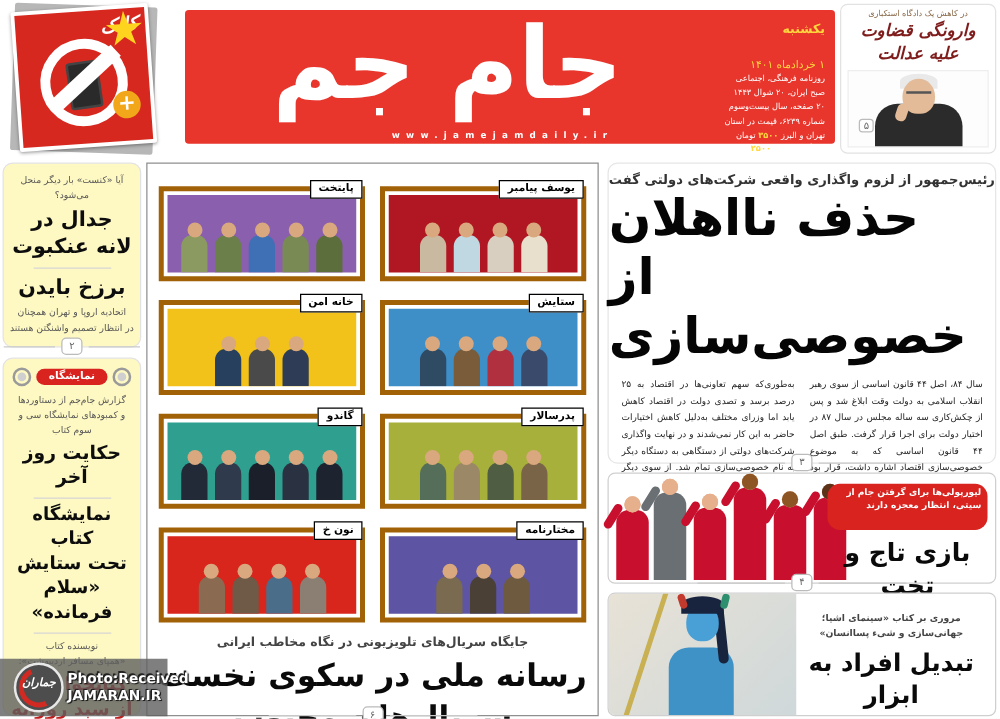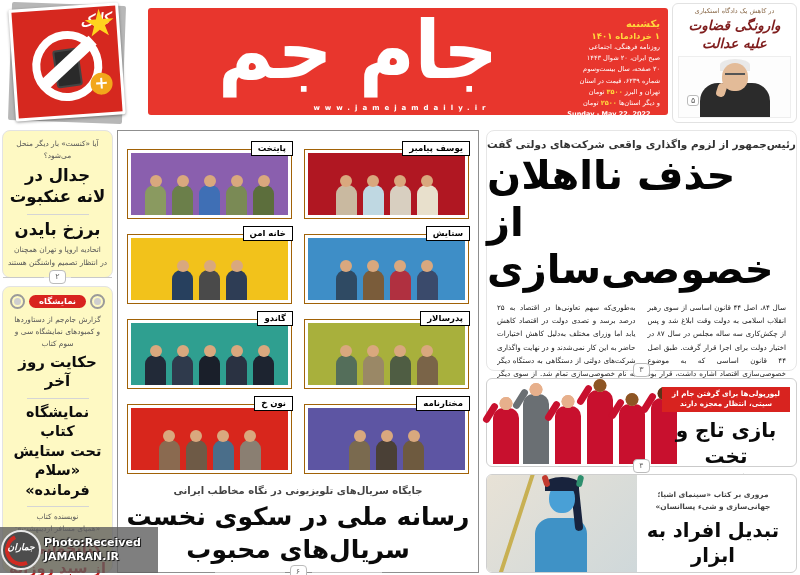--- a/index.html
+++ b/index.html
@@ -5,21 +5,21 @@
   html,body{margin:0;padding:0;}
   body{width:800px;height:575px;overflow:hidden;background:#f6f6f6;font-family:"DejaVu Sans",sans-serif;}
   .page{position:relative;width:800px;height:575px;background:#ffffff;direction:rtl;}
 
   
   .masthead{position:absolute;left:148px;top:8px;width:520px;height:107px;background:#e8362d;border-radius:3px;}
   .mast-logo{position:absolute;left:10px;top:-10px;width:400px;height:100px;color:#fff;font-size:76px;font-weight:bold;text-align:center;line-height:105px;letter-spacing:2px;transform:scaleY(1.05);}
   .mast-site{position:absolute;left:14px;bottom:3px;width:480px;color:#ffffff;font-size:7px;letter-spacing:5px;text-align:center;direction:ltr;font-weight:bold;}
   .dateblock{position:absolute;right:8px;top:10px;width:102px;text-align:right;color:#fff;}
   .db-weekday{color:#ffd83d;font-size:10px;font-weight:bold;}
-  .db-date{color:#ffd83d;font-size:8.5px;font-weight:bold;margin-top:2px;}
+  .db-date{color:#ffd83d;font-size:8.5px;font-weight:normal;margin-top:18px;}
   .db-line{font-size:6.6px;line-height:1.55;margin-top:1px;}
   .db-en{font-size:6.5px;direction:ltr;text-align:center;margin-top:2px;font-weight:bold;}
   .yellow{color:#ffd83d;font-weight:bold;}
 
   
   .click-wrap{position:absolute;left:4px;top:2px;width:128px;height:122px;}
   .click-shadow{position:absolute;inset:2px 8px 2px 6px;background:#b7b7b7;transform:rotate(2deg);border-radius:2px;}
   .click-cover{position:absolute;inset:4px 10px 6px 8px;background:#d6281f;border:3px solid #fff;transform:rotate(-4deg);border-radius:2px;box-shadow:0 1px 3px rgba(0,0,0,.4);}
   .click-logo{position:absolute;top:4px;right:6px;color:#fff;font-size:15px;font-weight:bold;font-style:italic;transform:rotate(-3deg);}
   .click-noicon{position:absolute;left:50%;top:54%;transform:translate(-50%,-50%) rotate(-4deg);width:54px;height:54px;border:8px solid #fff;border-radius:50%;}
@@ -57,60 +57,60 @@
   .s-div{width:62px;border-top:1px solid #d5d5d5;margin:6px auto 4px;}
   .badge-row{display:flex;align-items:center;justify-content:center;gap:4px;margin-bottom:5px;}
   .badge{background:#d8231f;color:#fff;font-size:8.5px;font-weight:bold;padding:1px 10px 2px;border-radius:8px;}
   .orn{width:11px;height:11px;border:2px solid #9a9a9a;border-radius:50%;position:relative;}
   .orn::after{content:"";position:absolute;inset:2px;border-radius:50%;background:#cfcfcf;}
   .s-red{color:#c21d1d;font-size:14.5px;font-weight:bold;text-align:center;line-height:1.4;margin-top:3px;}
 
   
   .tv-box{position:absolute;left:117px;top:130px;width:362px;height:443px;border:1px solid #8f8f8f;background:#fff;box-sizing:border-box;}
   .series-grid{display:grid;grid-template-columns:1fr 1fr;gap:7px 12px;padding:10px 9px 0;}
-  .series-card{position:relative;border:1px solid #a16207;background:#fff;padding:3px;margin-top:8px;}
+  .series-card{position:relative;border:4px solid #a16207;background:#fff;padding:3px;margin-top:8px;}
   .series-tag{position:absolute;top:-9px;right:-2px;background:#fff;border:1px solid #000;font-size:8.5px;font-weight:bold;padding:0 6px;line-height:13px;z-index:3;}
   .series-photo{height:62px;display:flex;align-items:flex-end;justify-content:center;overflow:hidden;}
   .person{position:relative;display:inline-block;width:21px;height:30px;border-radius:9px 9px 0 0;margin:0 3px;flex:0 0 auto;}
   .person::before{content:"";position:absolute;top:-10px;left:50%;transform:translateX(-50%);width:12px;height:12px;border-radius:50%;background:#d9a87e;}
   .tv-kicker{font-size:10px;color:#444;font-weight:bold;text-align:center;margin-top:11px;}
   .tv-head{font-size:25px;font-weight:bold;color:#0a0a0a;text-align:center;line-height:1.32;margin-top:4px;letter-spacing:-0.5px;}
 
   
   .main-article{position:absolute;left:486px;top:130px;width:311px;height:241px;border:1px solid #e6e6e6;border-radius:8px;background:#fff;box-sizing:border-box;padding-top:7px;}
   .ma-kicker{font-size:10.5px;font-weight:bold;color:#333;text-align:center;}
   .ma-head{font-size:40px;font-weight:bold;color:#050505;text-align:left;line-height:1.18;margin-top:2px;letter-spacing:-1px;}
   .ma-body{margin:7px 10px 0;font-size:7.2px;color:#222;line-height:1.85;text-align:justify;column-count:2;column-gap:12px;height:94px;overflow:hidden;}
 
   
   .sports{position:absolute;left:486px;top:378px;width:311px;height:89px;border:1px solid #cfcfcf;border-radius:6px;background:#fff;box-sizing:border-box;}
   .sports-photo{position:absolute;left:4px;top:-16px;width:190px;height:103px;}
   .player{position:absolute;bottom:2px;border-radius:10px 10px 0 0;}
   .player::before{content:"";position:absolute;top:-11px;left:50%;transform:translateX(-50%);width:13px;height:13px;border-radius:50%;background:#e7b08c;}
   .player .arm{position:absolute;top:-6px;width:7px;height:22px;border-radius:4px;transform:rotate(32deg);}
   .sports-text{position:absolute;right:6px;top:8px;width:128px;}
-  .sp-kicker{background:#d8231f;color:#fff;font-size:7.2px;font-weight:bold;padding:2px 5px 3px;border-radius:0;text-align:center;line-height:1.4;}
+  .sp-kicker{background:#d8231f;color:#fff;font-size:7.2px;font-weight:bold;padding:2px 5px 15px;border-radius:10px;text-align:right;line-height:1.4;}
   .sp-head{font-size:20px;font-weight:bold;color:#0a0a0a;text-align:center;line-height:1.3;margin-top:5px;}
 
   
   .cinema{position:absolute;left:486px;top:474px;width:311px;height:99px;border:1px solid #cfcfcf;border-radius:6px;background:#fff;box-sizing:border-box;overflow:hidden;}
   .avatar-art{position:absolute;left:0;top:0;width:150px;height:100%;background:linear-gradient(135deg,#e8e2d6,#cfd8da);}
   .av-body{position:absolute;left:48px;bottom:-8px;width:52px;height:62px;background:#3f92c6;border-radius:16px 16px 0 0;}
   .av-head{position:absolute;left:62px;top:8px;width:26px;height:30px;background:#49a0d6;border-radius:50% 50% 45% 45%;}
   .av-hair{position:absolute;left:58px;top:2px;width:34px;height:14px;background:#18233d;border-radius:50% 50% 0 0;}
   .av-hairlong{position:absolute;left:86px;top:10px;width:8px;height:46px;background:#18233d;border-radius:4px;transform:rotate(-6deg);}
   .av-bow{position:absolute;left:26px;top:-6px;width:4px;height:120px;background:#c8b053;transform:rotate(18deg);border-radius:2px;}
   .av-feather1{position:absolute;left:56px;top:0px;width:6px;height:12px;background:#c23a2e;border-radius:3px;transform:rotate(-18deg);}
   .av-feather2{position:absolute;left:90px;top:0px;width:6px;height:12px;background:#2e8f6e;border-radius:3px;transform:rotate(14deg);}
   .cin-text{position:absolute;right:8px;top:14px;width:150px;}
   .cin-kicker{font-size:7.4px;font-weight:bold;color:#444;text-align:center;line-height:1.6;}
   .cin-head{font-size:19.5px;font-weight:bold;color:#0a0a0a;text-align:center;line-height:1.3;margin-top:5px;}
 
   
-  .watermark{position:absolute;left:0;top:527px;width:158px;height:46px;background:rgba(95,95,95,.8);display:flex;align-items:center;gap:3px;padding:1px 1px;box-sizing:border-box;direction:ltr;z-index:60;}
+  .watermark{position:absolute;left:0;top:527px;width:134px;height:46px;background:rgba(95,95,95,.8);display:flex;align-items:center;gap:3px;padding:1px 11px;box-sizing:border-box;direction:ltr;z-index:60;}
   .wm-logo{flex:0 0 auto;width:36px;height:36px;border-radius:50%;background:#4d4d4d;border:2px solid #e8e8e8;position:relative;overflow:hidden;}
   .wm-logo::before{content:"";position:absolute;inset:2px;border-radius:50%;border:4px solid transparent;border-left-color:#d02a22;border-bottom-color:#d02a22;transform:rotate(20deg);}
   .wm-logo-text{position:absolute;left:0;right:0;top:10px;color:#fff;font-size:9px;font-weight:bold;text-align:center;font-style:italic;}
   .wm-lines{color:#fff;font-weight:bold;font-size:11px;line-height:1.25;text-shadow:0 0 2px #222,1px 1px 0 #222,-1px -1px 0 #222;}
 </style>
 </head>
 <body>
 
 <div class="page">
 

